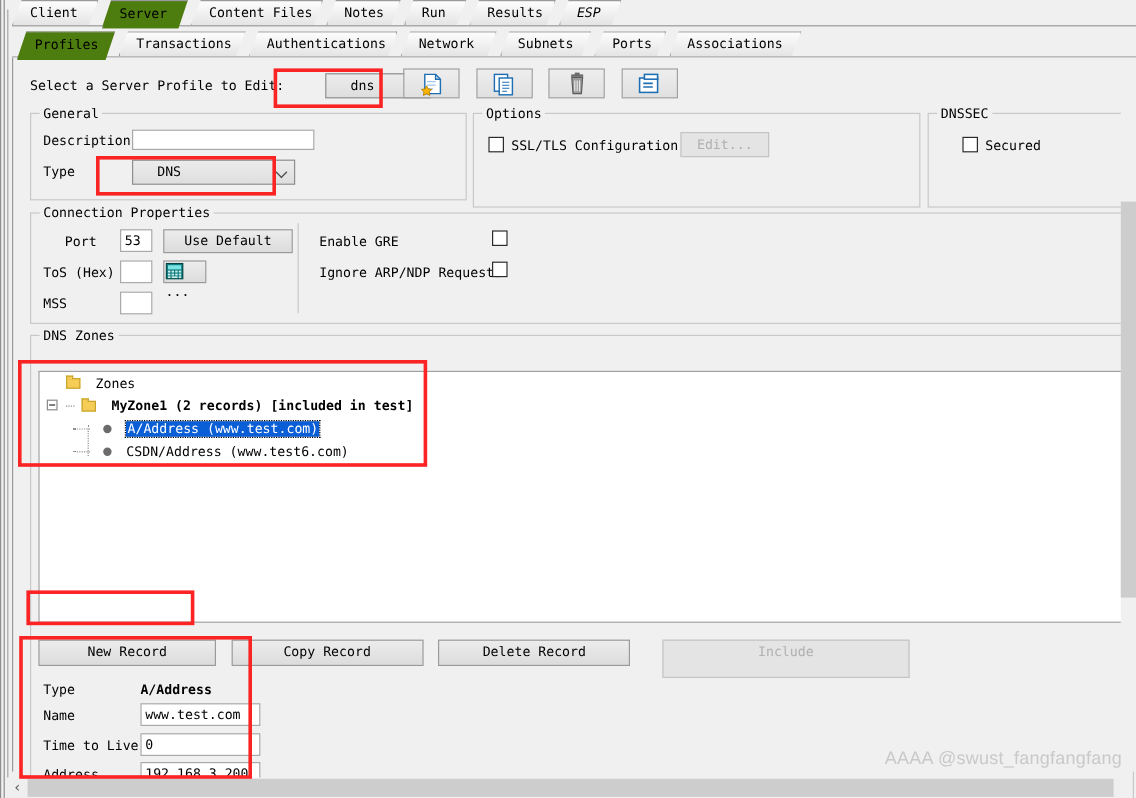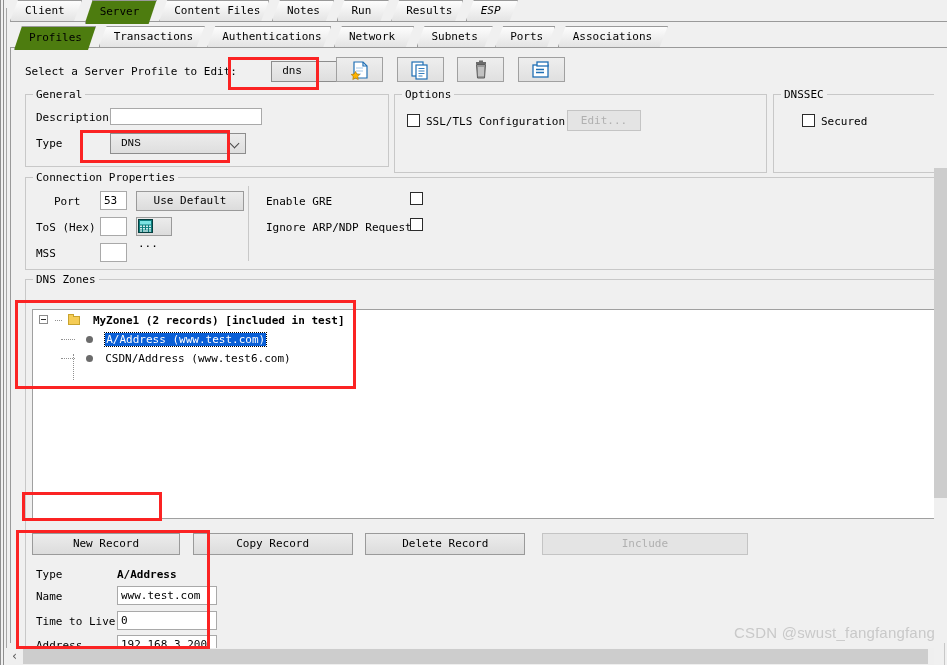--- a/index.html
+++ b/index.html
@@ -49,21 +49,21 @@
 
   .lbl{font-size:11px;color:#000;white-space:nowrap;}
 
   
   .selrow{position:absolute;left:14px;top:13px;}
   .selrow .lbl{display:inline-block;vertical-align:middle;}
   .combo{
     display:inline-block;vertical-align:middle;height:21px;width:88px;
     background:linear-gradient(#ececec,#dedede);
     border:1px solid #8d8d8d;box-sizing:border-box;position:relative;
-    font-size:11px;line-height:19px;padding-left:10px;color:#000;font-family:Liberation Mono, monospace;
+    font-size:11px;line-height:19px;padding-left:20px;color:#000;
   }
   .combo .chev{position:absolute;right:5px;top:6px;width:9px;height:6px;}
   .combo .chev:before{
     content:"";position:absolute;left:0;top:0;width:6px;height:6px;
     border-right:1.4px solid #4a4a4a;border-bottom:1.4px solid #4a4a4a;
     transform:rotate(45deg);
   }
   .tbtn{
     display:inline-block;vertical-align:middle;width:47px;height:25px;
     background:linear-gradient(#eee,#e0e0e0);border:1px solid #a0a0a0;
@@ -279,20 +279,24 @@
 
       <span class="lbl" style="position:absolute;left:240px;top:43px;">Ignore ARP/NDP Requests</span>
       <span class="cbox" style="position:absolute;left:384px;top:40px;"></span>
     </div>
 
     <div class="group" style="left:14px;top:231px;width:920px;height:390px;">
       <span class="gtitle">DNS Zones</span>
 
 
       <div class="treebox" style="left:6px;top:29px;width:908px;height:210px;">
+        <div class="trow" style="padding-left:22px;padding-top:2px;">
+          <span class="folder"></span>
+          <span style="margin-left:5px;">Zones</span>
+        </div>
         <div class="trow" style="padding-left:6px;padding-top:3px;">
           <span class="expander"></span>
           <span style="display:inline-block;width:7px;border-top:1px dotted #909090;vertical-align:3px;"></span>
           <span class="folder"></span>
           <span style="margin-left:5px;font-weight:bold;">MyZone1 (2 records) [included in test]</span>
         </div>
         <div class="trow" style="padding-left:28px;padding-top:3px;">
           <span style="display:inline-block;width:14px;border-top:1px dotted #909090;vertical-align:3px;"></span>
           <span class="dot" style="margin-left:4px;"></span>
           <span class="sel" style="margin-left:6px;">A/Address (www.test.com)</span>
@@ -302,21 +306,21 @@
           <span class="dot" style="margin-left:4px;"></span>
           <span style="margin-left:6px;">CSDN/Address (www.test6.com)</span>
         </div>
         <div class="dashv" style="left:40px;top:44px;height:26px;"></div>
       </div>
 
       <div style="position:absolute;left:6px;top:253px;">
         <span class="btn" style="display:inline-block;width:148px;height:22px;line-height:20px;">New Record</span>
         <span class="btn" style="display:inline-block;width:160px;height:22px;line-height:20px;margin-left:6px;">Copy Record</span>
         <span class="btn" style="display:inline-block;width:160px;height:22px;line-height:20px;margin-left:6px;">Delete Record</span>
-        <span class="btn disabled" style="display:inline-block;width:206px;height:22px;line-height:20px;margin-left:10px;">Include</span>
+        <span class="btn disabled" style="display:inline-block;width:206px;height:32px;line-height:20px;margin-left:20px;">Include</span>
       </div>
 
       <div style="position:absolute;left:6px;top:285px;width:194px;">
         <div style="position:relative;height:21px;">
           <span class="lbl" style="position:absolute;left:4px;top:3px;">Type</span>
           <span class="lbl" style="position:absolute;left:85px;top:3px;font-weight:bold;">A/Address</span>
         </div>
         <div style="position:relative;height:23px;">
           <span class="lbl" style="position:absolute;left:4px;top:4px;">Name</span>
           <input class="field" style="position: absolute; left: 85px; top: 0px; width: 100px; height: 19px;" value="www.test.com">
@@ -335,21 +339,21 @@
 
   <div class="vscroll">
     <div class="thumb" style="top:120px;height:330px;"></div>
   </div>
 
   <div class="hscroll">
     <div class="harrow">‹</div>
     <div class="hthumb" style="width:905px;"></div>
   </div>
 
-  <div class="watermark">CSDN @swust_fangfangfang</div>
+  <div class="watermark">AAAA @swust_fangfangfang</div>
 
   <div class="redbox" style="left:228px;top:57px;width:91px;height:33px;"></div>
   <div class="redbox" style="left:80px;top:130px;width:150px;height:33px;"></div>
   <div class="redbox" style="left:15px;top:300px;width:341px;height:89px;"></div>
   <div class="redbox" style="left:22px;top:492px;width:140px;height:29px;"></div>
   <div class="redbox" style="left:16px;top:530px;width:194px;height:119px;"></div>
 
 </div>
 
 </body></html>

